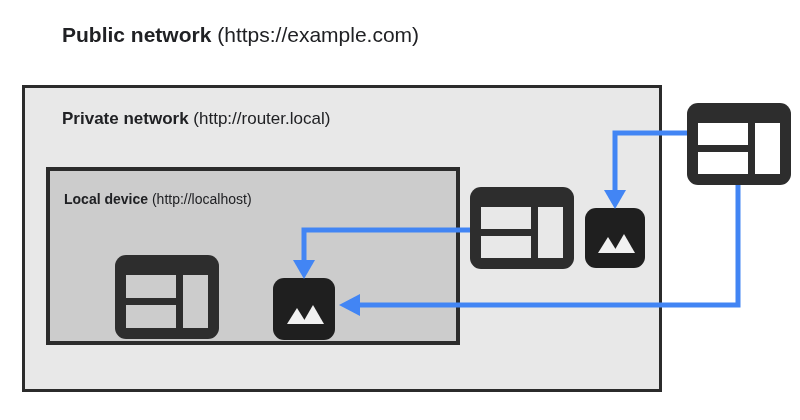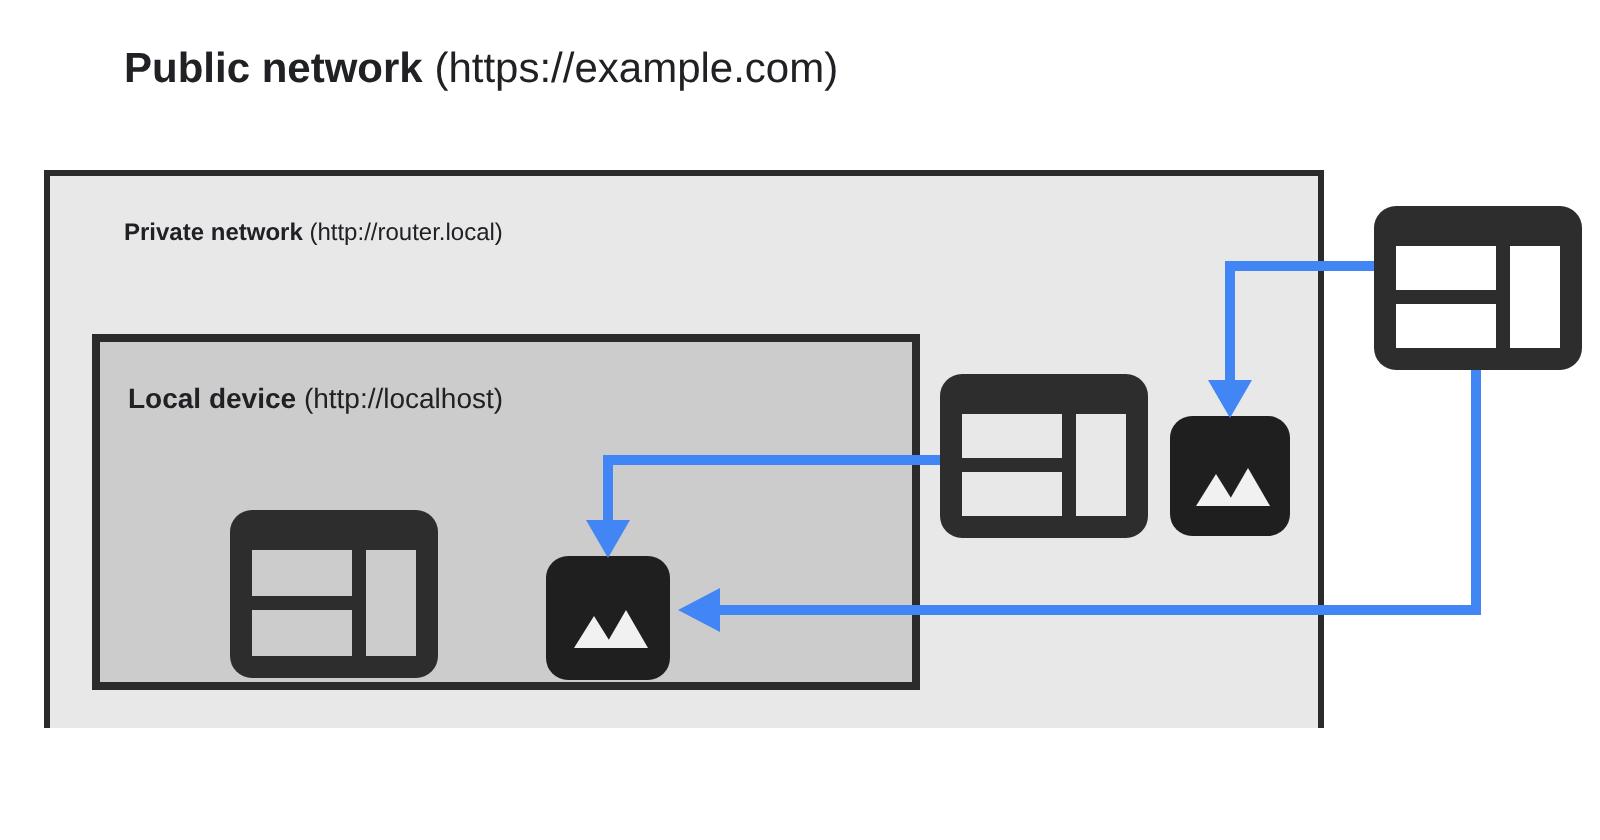--- a/index.html
+++ b/index.html
@@ -8,37 +8,37 @@
     padding: 0;
     background: #ffffff;
   }
   body {
     font-family: "Liberation Sans", "DejaVu Sans", sans-serif;
     -webkit-font-smoothing: antialiased;
   }
   #diagram {
     position: relative;
     width: 800px;
-    height: 364px;
+    height: 420px;
     background: #ffffff;
     overflow: hidden;
   }
 
   
   .label {
     position: absolute;
     color: #202124;
     white-space: nowrap;
     line-height: 1;
   }
   .label .strong { font-weight: bold; }
   .label .plain  { font-weight: normal; }
 
   #public-label   { left: 62px;  top: 24px;  font-size: 21px; }
-  #private-label  { left: 62px;  top: 110px; font-size: 12px; }
+  #private-label  { left: 62px;  top: 110px; font-size: 17px; }
   #local-label    { left: 64px;  top: 192px; font-size: 14px; }
 
   
   .boundary {
     position: absolute;
     box-sizing: border-box;
   }
   #public-network-box {
     left: 22px;
     top: 85px;

